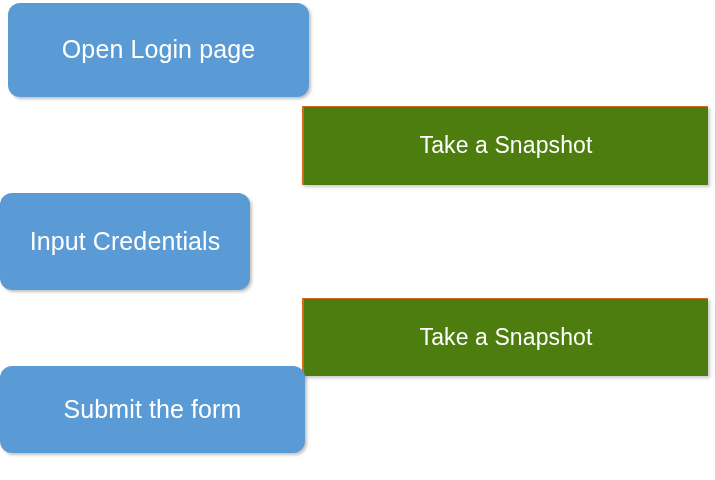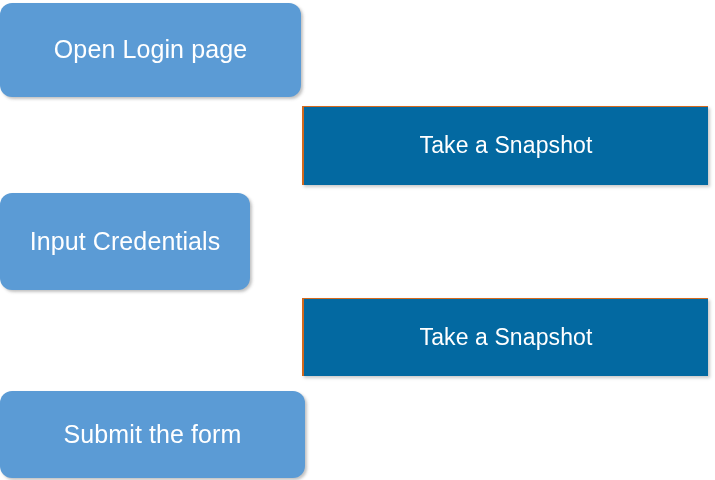--- a/index.html
+++ b/index.html
@@ -41,36 +41,36 @@
   .node.action {
     background: #5B9BD5;
     border-radius: 12px;
     box-shadow: 2px 2px 3px rgba(120,120,120,0.45);
   }
   .node.action .label {
     font-size: 25px;
   }
   
   .node.snapshot {
-    background: #0369a1;
+    background: #4d7c0f;
     border-radius: 0;
     box-shadow: 2px 2px 3px rgba(120,120,120,0.40);
     border-left: 2px solid #D2691E;
     border-top: 1px solid #D2691E;
   }
   .node.snapshot .label {
     font-size: 23px;
   }
 
   
-  #node-open-login-page   { left: 0px;   top: 3px;   width: 301px; height: 94px; }
+  #node-open-login-page   { left: 8px;   top: 3px;   width: 301px; height: 94px; }
   #node-snapshot-1        { left: 302px; top: 106px; width: 406px; height: 79px; }
   #node-input-credentials { left: 0px;   top: 193px; width: 250px; height: 97px; }
   #node-snapshot-2        { left: 302px; top: 298px; width: 406px; height: 78px; }
-  #node-submit-the-form   { left: 0px;   top: 391px; width: 305px; height: 87px; }
+  #node-submit-the-form   { left: 0px;   top: 366px; width: 305px; height: 87px; }
 </style>
 </head>
 <body>
 
 <div id="canvas">
 
   <div class="node action" id="node-open-login-page">
     <span class="label">Open Login page</span>
   </div>
 

